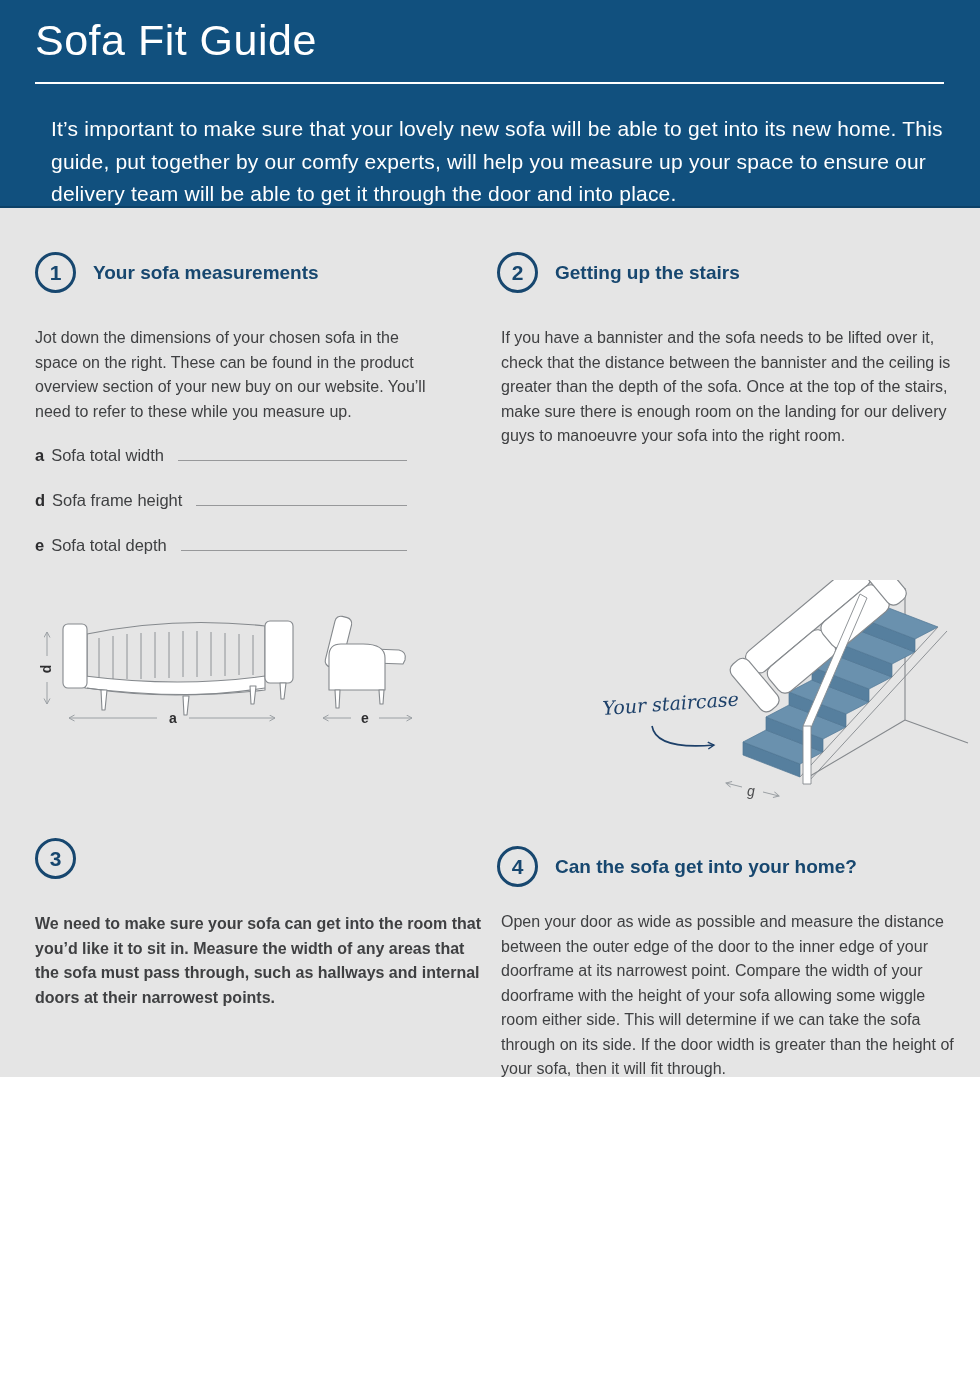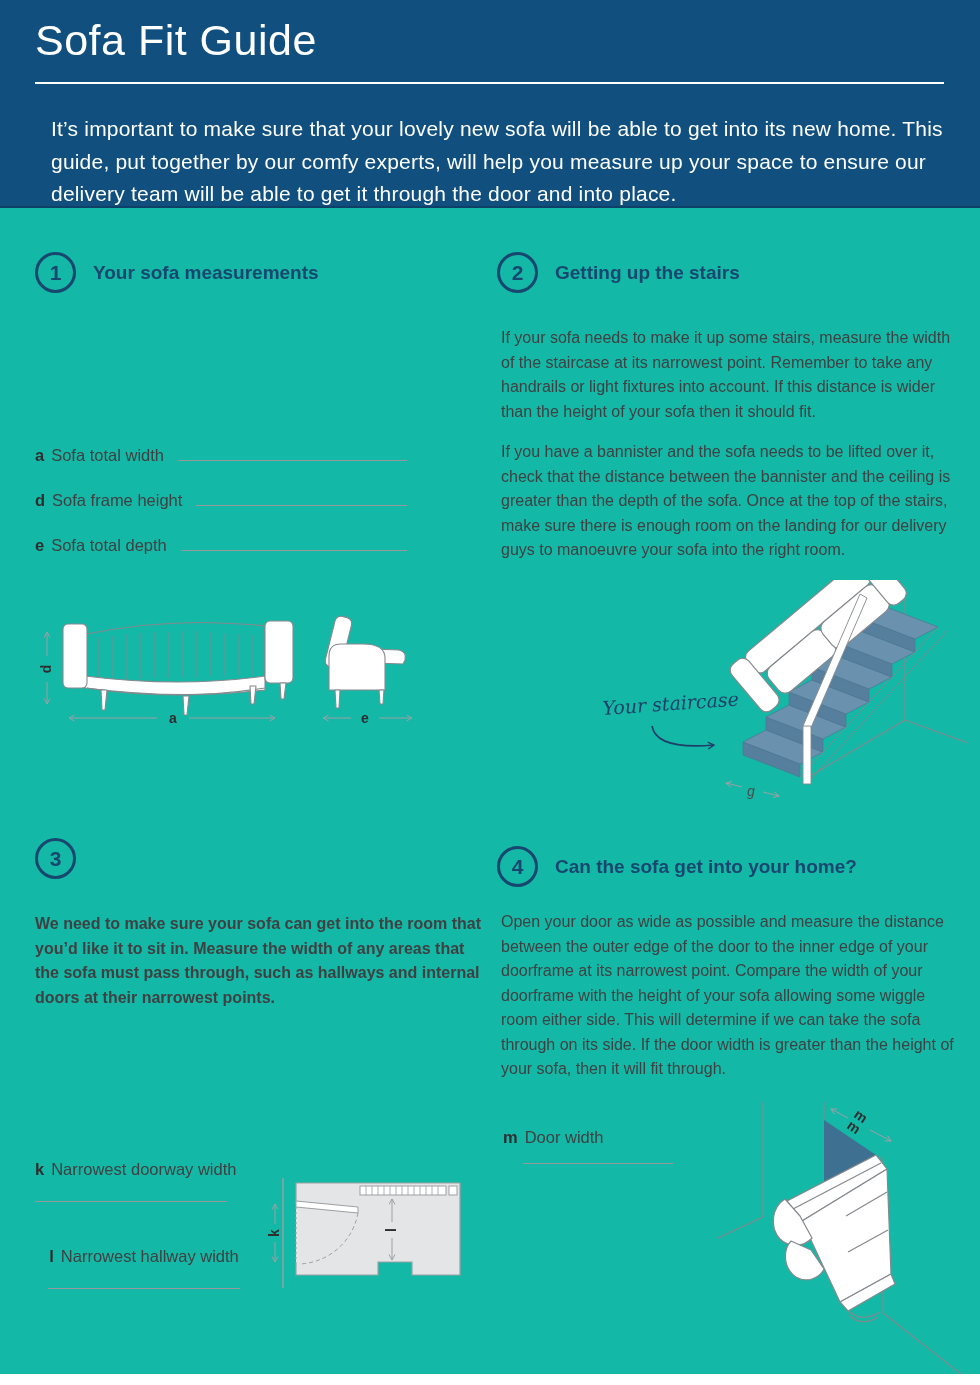--- a/index.html
+++ b/index.html
@@ -1,16 +1,16 @@
 <!DOCTYPE html>
 <html style="--header-bg: #11507e; --header-text: #ffffff; --navy: #17476f; --body-text: #3f4042; --rule-gray: #97989a; --draw-stroke: #85898d; --plan-fill: #e4e5e7; --plan-stroke: #9ba0a4; --stairs-top: #6a91ae; --stairs-front: #567f9e; --door-blue: #3e7191; --script-blue: #1d4069;"><head>
 <meta charset="utf-8">
 <style>
   html,body{margin:0;padding:0;background:#fff;}
-  .page{position:relative;width:980px;height:1374px;background:#14b8a6;overflow:hidden;
+  .page{position:relative;width:980px;height:1077px;background:#e5e5e5;overflow:hidden;
         font-family:"Liberation Sans","DejaVu Sans",sans-serif;}
 
   
   .hdr{position:absolute;left:0;top:0;width:980px;height:208px;background:var(--header-bg);
        color:var(--header-text);border-bottom:2px solid rgba(0,0,0,.18);box-sizing:border-box;}
   .hdr h1{margin:0;position:absolute;left:35px;top:16px;font-size:43px;font-weight:500;letter-spacing:.5px;}
   .hdr-rule{position:absolute;left:35px;width:909px;top:82px;height:2px;background:#fff;}
   .hdr-intro{margin:16px;position:absolute;left:35px;top:97px;width:902px;font-size:21px;
              line-height:32.5px;letter-spacing:.2px;font-weight:400;}
 
@@ -46,20 +46,23 @@
 
   <header class="hdr">
     <h1>Sofa Fit Guide</h1>
     <div class="hdr-rule"></div>
     <p class="hdr-intro">It’s important to make sure that your lovely new sofa will be able to get into its new home. This guide, put together by our comfy experts, will help you measure up your space to ensure our delivery team will be able to get it through the door and into place.</p>
   </header>
 
   <div class="sec-head" style="left:35px;top:252px;">
     <div class="num">1</div>
     <div class="sec-title">Your sofa measurements</div>
+  </div>
+  <div class="body-text" style="left:35px;top:326px;width:402px;">
+    <p>Jot down the dimensions of your chosen sofa in the space on the right. These can be found in the product overview section of your new buy on our website. You’ll need to refer to these while you measure up.</p>
   </div>
   <div class="fields" style="left:35px;top:441px;">
     <div class="fieldrow">
       <span class="fkey">a</span>
       <span>Sofa total width</span>
       <span class="frule"></span>
     </div>
     <div class="fieldrow">
       <span class="fkey">d</span>
       <span>Sofa frame height</span>
@@ -113,21 +116,20 @@
       <path d="M344,112 L377,112" style="fill:none;stroke:#9ba0a4;stroke-width:1;" marker-end="url(#arr1)"></path>
       <text class="dim-label" x="330" y="117" text-anchor="middle">e</text>
     </g>
   </svg>
 
   <div class="sec-head" style="left:497px;top:252px;">
     <div class="num">2</div>
     <div class="sec-title">Getting up the stairs</div>
   </div>
   <div class="body-text" style="left:501px;top:326px;width:452px;">
-    <p>If your sofa needs to make it up some stairs, measure the width of the staircase at its narrowest point. Remember to take any handrails or light fixtures into account. If this distance is wider than the height of your sofa then it should fit.</p>
     <p>If you have a bannister and the sofa needs to be lifted over it, check that the distance between the bannister and the ceiling is greater than the depth of the sofa. Once at the top of the stairs, make sure there is enough room on the landing for our delivery guys to manoeuvre your sofa into the right room.</p>
   </div>
 
   <svg style="position:absolute;left:600px;top:580px;" width="370" height="252" viewBox="0 0 370 252">
     <defs>
       <marker id="arr2" markerWidth="9" markerHeight="9" refX="6.5" refY="3.5" orient="auto-start-reverse" markerUnits="userSpaceOnUse">
         <path d="M1,0.5 L6.5,3.5 L1,6.5" style="fill:none;stroke:#9ba0a4;stroke-width:1;"></path>
       </marker>
       <marker id="arrS" markerWidth="10" markerHeight="10" refX="7" refY="4" orient="auto" markerUnits="userSpaceOnUse">
         <path d="M1,0.5 L7,4 L1,7.5" style="fill:none;stroke:var(--script-blue);stroke-width:1.4;"></path>

